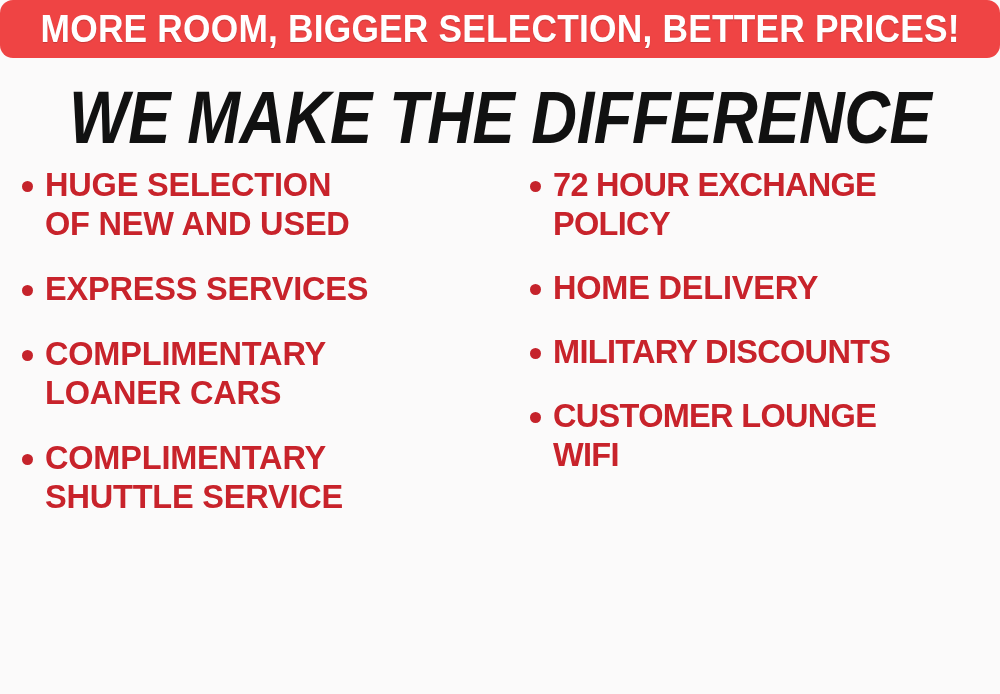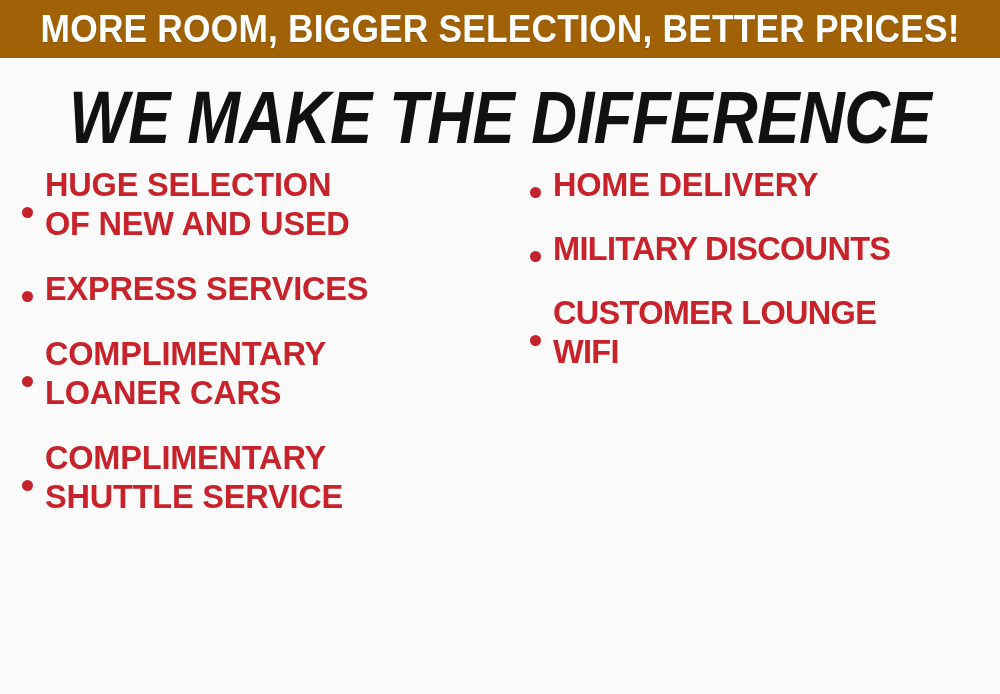--- a/index.html
+++ b/index.html
@@ -18,24 +18,25 @@
     overflow: hidden;
   }
 
   
   .banner {
     position: absolute;
     left: 0;
     top: 0;
     width: 1000px;
     height: 58px;
-    background: #a16207;
+    background: #ef4444;
     display: flex;
     align-items: center;
     justify-content: center;
+    border-radius: 13px;
   }
   .banner-text {
     color: #ffffff;
     font-family: "Liberation Sans Narrow", "Liberation Sans", sans-serif;
     font-weight: bold;
     font-size: 38px;
     letter-spacing: 0.2px;
     line-height: 1;
     white-space: nowrap;
     transform: scaleX(0.93);
@@ -86,21 +87,21 @@
     padding-top: 10px;
   }
   .col-right {
     width: 492px;
     padding-left: 22px;
     padding-top: 10px;
   }
 
   .bullet-item {
     display: flex;
-    align-items: center;
+    align-items: flex-start;
     margin-bottom: 26px;
   }
   .col-right .bullet-item {
     margin-bottom: 25px;
   }
   .dot {
     flex: 0 0 auto;
     width: 11px;
     height: 11px;
     border-radius: 50%;
@@ -162,20 +163,25 @@
       <div class="bullet-item">
         <span class="dot"></span>
         <span class="bullet-text">COMPLIMENTARY
 SHUTTLE SERVICE</span>
       </div>
 
     </div>
 
     <div class="col col-right">
 
+      <div class="bullet-item">
+        <span class="dot"></span>
+        <span class="bullet-text tight">72 HOUR EXCHANGE
+POLICY</span>
+      </div>
 
       <div class="bullet-item">
         <span class="dot"></span>
         <span class="bullet-text">HOME DELIVERY</span>
       </div>
 
       <div class="bullet-item">
         <span class="dot"></span>
         <span class="bullet-text tight">MILITARY DISCOUNTS</span>
       </div>

